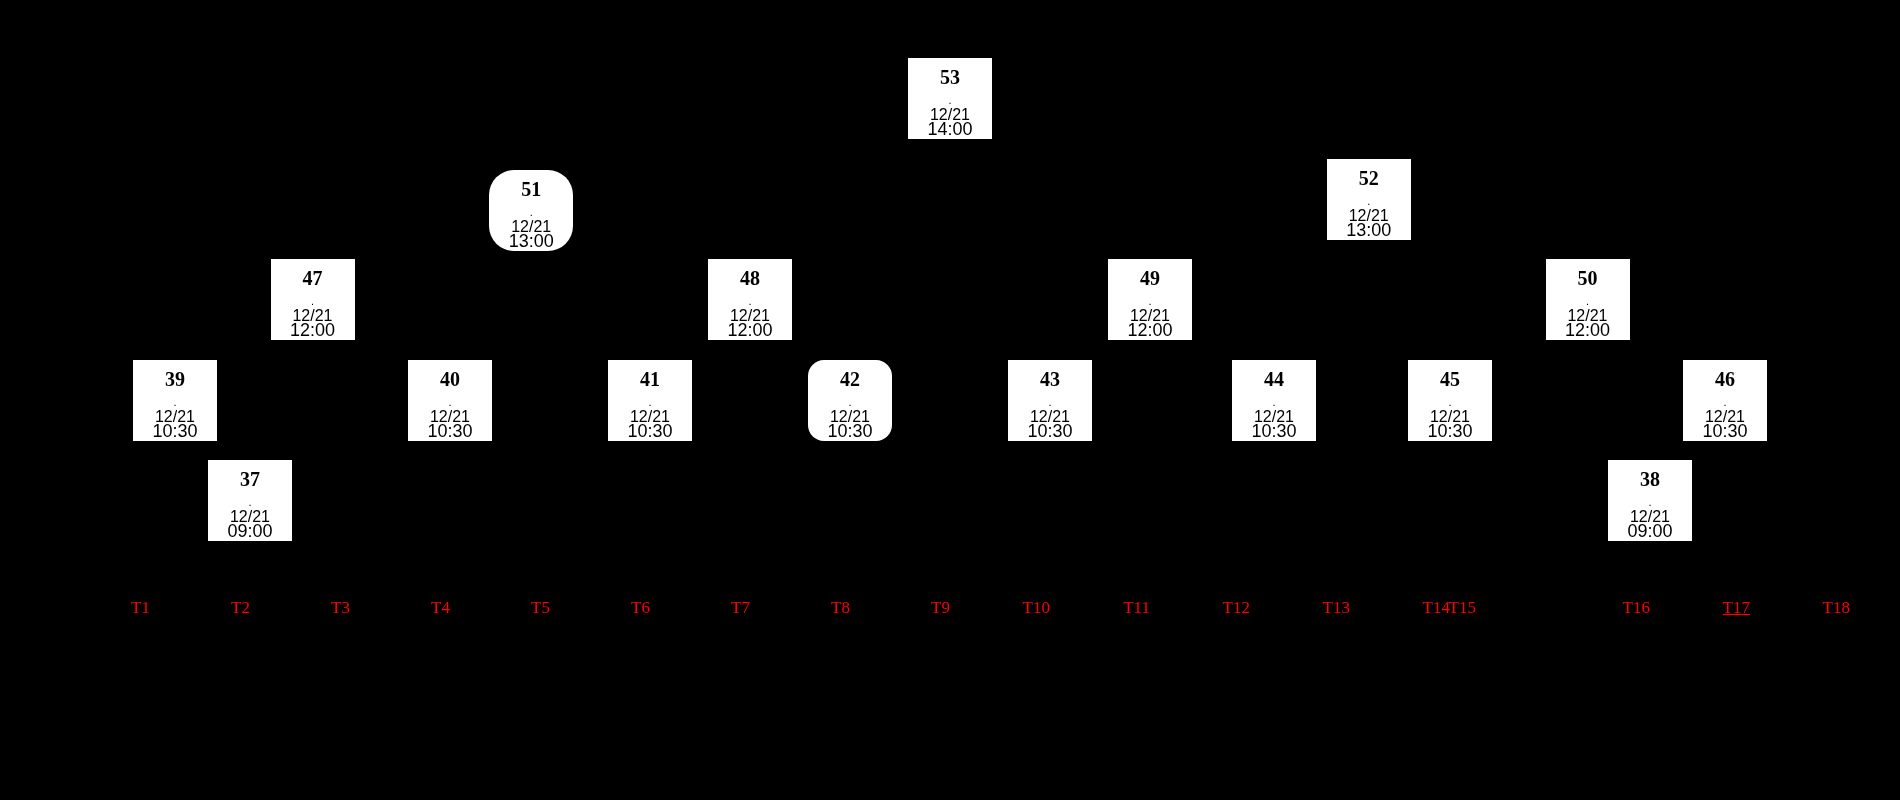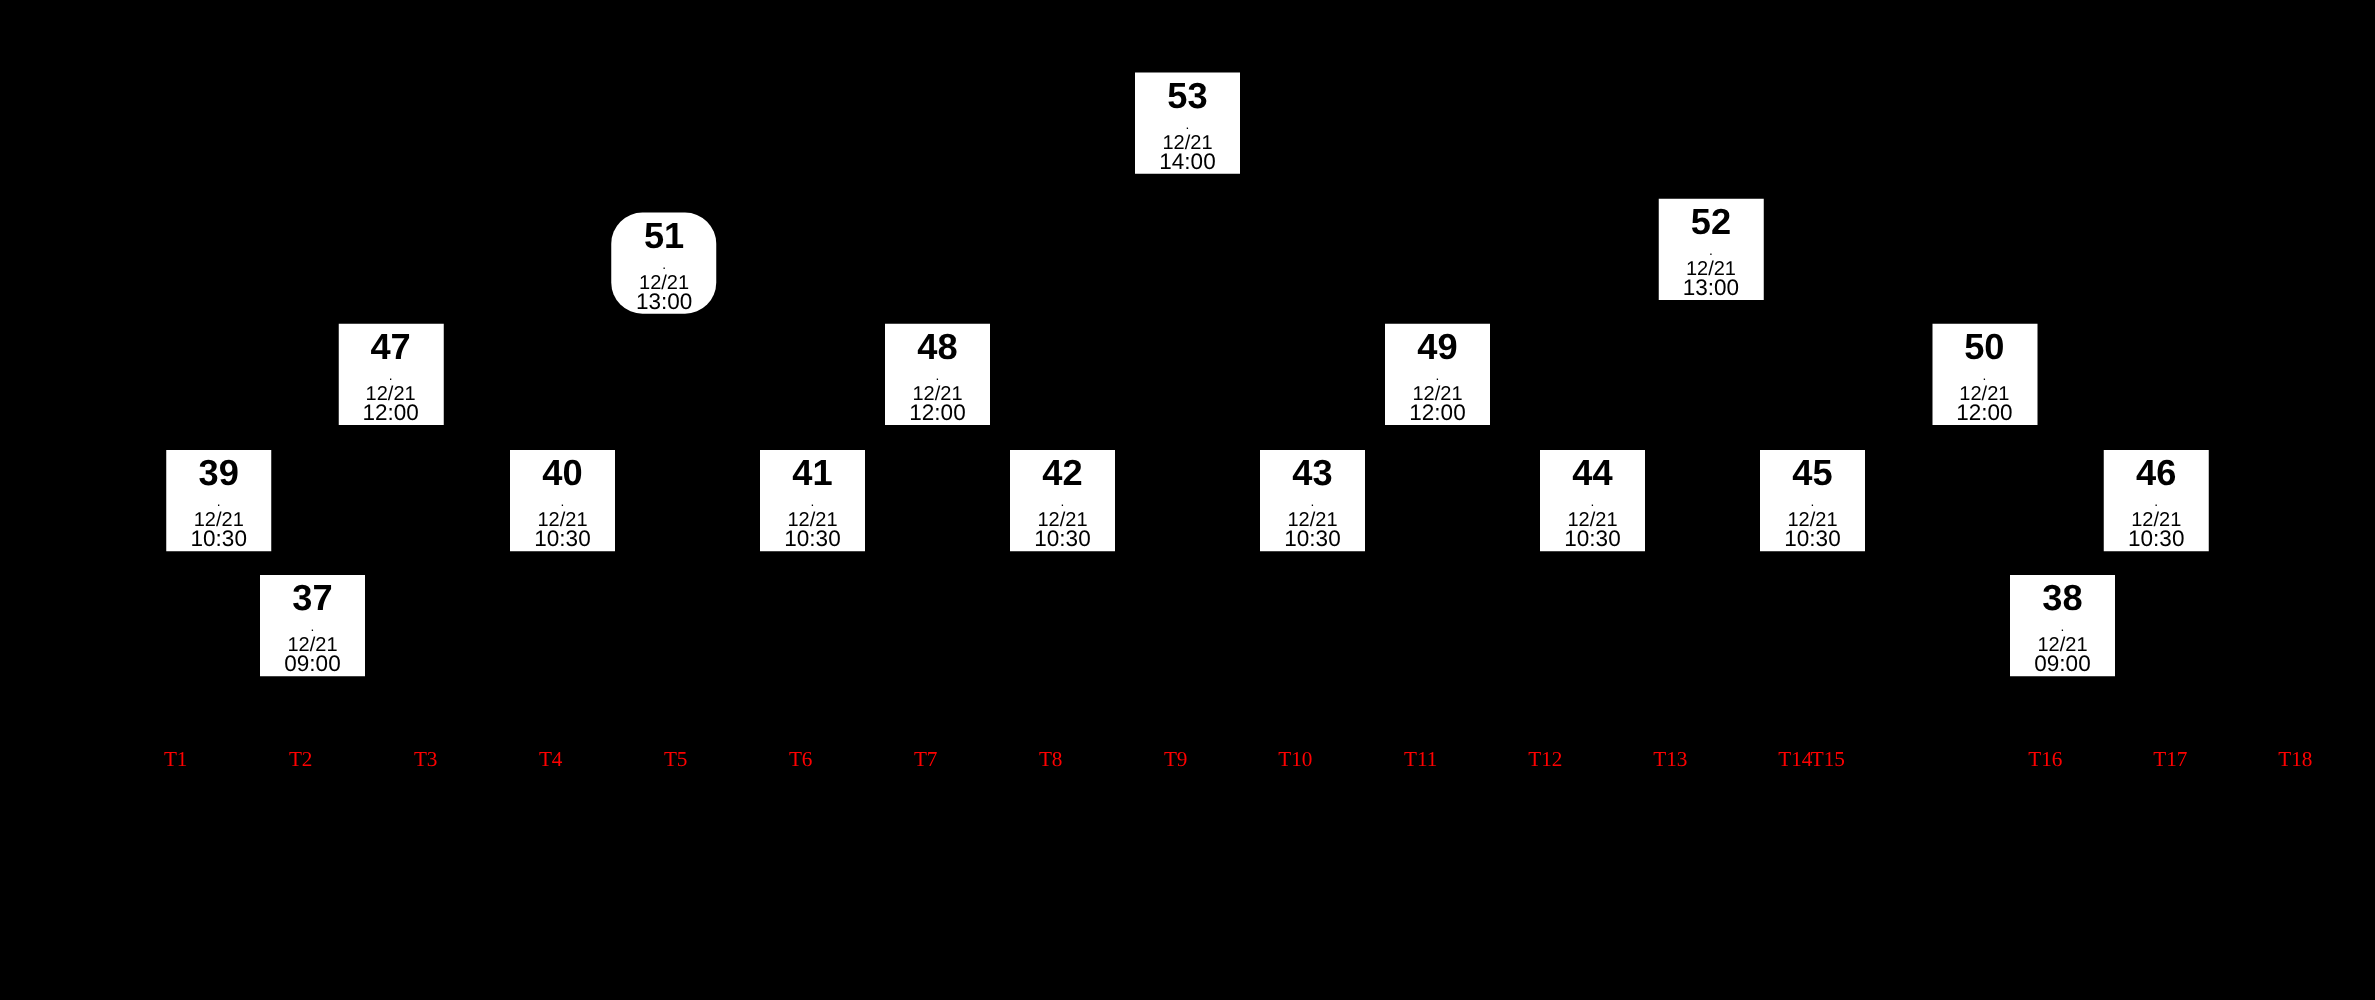--- a/index.html
+++ b/index.html
@@ -18,24 +18,25 @@
   .match-box {
     position: absolute;
     width: 84px;
     height: 81px;
     background: var(--box-bg, #ffffff);
     text-align: center;
     box-sizing: border-box;
     padding-top: 3px;
   }
   .match-number {
-    font-size: 29px;
+    font-size: 20px;
     font-weight: bold;
     line-height: 33px;
     color: var(--box-text, #000000);
+    font-family: Liberation Serif, serif;
   }
   .match-dot {
     font-size: 11px;
     line-height: 13px;
     color: var(--box-text, #000000);
   }
   .match-date {
     font-size: 16px;
     line-height: 15px;
     color: var(--box-text, #000000);
@@ -68,21 +69,21 @@
     <div class="slot-label" style="left: 650px; top: 598px;">T7</div>
     <div class="slot-label" style="left: 750px; top: 598px;">T8</div>
     <div class="slot-label" style="left: 850px; top: 598px;">T9</div>
     <div class="slot-label" style="left: 950px; top: 598px;">T10</div>
     <div class="slot-label" style="left: 1050px; top: 598px;">T11</div>
     <div class="slot-label" style="left: 1150px; top: 598px;">T12</div>
     <div class="slot-label" style="left: 1250px; top: 598px;">T13</div>
     <div class="slot-label" style="left: 1350px; top: 598px;">T14</div>
     <div class="slot-label" style="left: 1376px; top: 598px;">T15</div>
     <div class="slot-label" style="left: 1550px; top: 598px;">T16</div>
-    <div class="slot-label" style="left: 1650px; top: 598px;">T17</div>
+    <div class="slot-label" style="left: 1650px; top: 598px; text-decoration: underline;">T17</div>
     <div class="slot-label" style="left: 1750px; top: 598px;">T18</div>
     <div class="match-box" style="left: 208px; top: 460px;">
       <div class="match-number">37</div>
       <div class="match-dot">.</div>
       <div class="match-date">12/21</div>
       <div class="match-time">09:00</div>
     </div>
     <div class="match-box" style="left: 1608px; top: 460px;">
       <div class="match-number">38</div>
       <div class="match-dot">.</div>
@@ -100,21 +101,21 @@
       <div class="match-dot">.</div>
       <div class="match-date">12/21</div>
       <div class="match-time">10:30</div>
     </div>
     <div class="match-box" style="left: 608px; top: 360px;">
       <div class="match-number">41</div>
       <div class="match-dot">.</div>
       <div class="match-date">12/21</div>
       <div class="match-time">10:30</div>
     </div>
-    <div class="match-box" style="left: 808px; top: 360px;">
+    <div class="match-box" style="left: 808px; top: 360px; border-radius: 16px;">
       <div class="match-number">42</div>
       <div class="match-dot">.</div>
       <div class="match-date">12/21</div>
       <div class="match-time">10:30</div>
     </div>
     <div class="match-box" style="left: 1008px; top: 360px;">
       <div class="match-number">43</div>
       <div class="match-dot">.</div>
       <div class="match-date">12/21</div>
       <div class="match-time">10:30</div>

